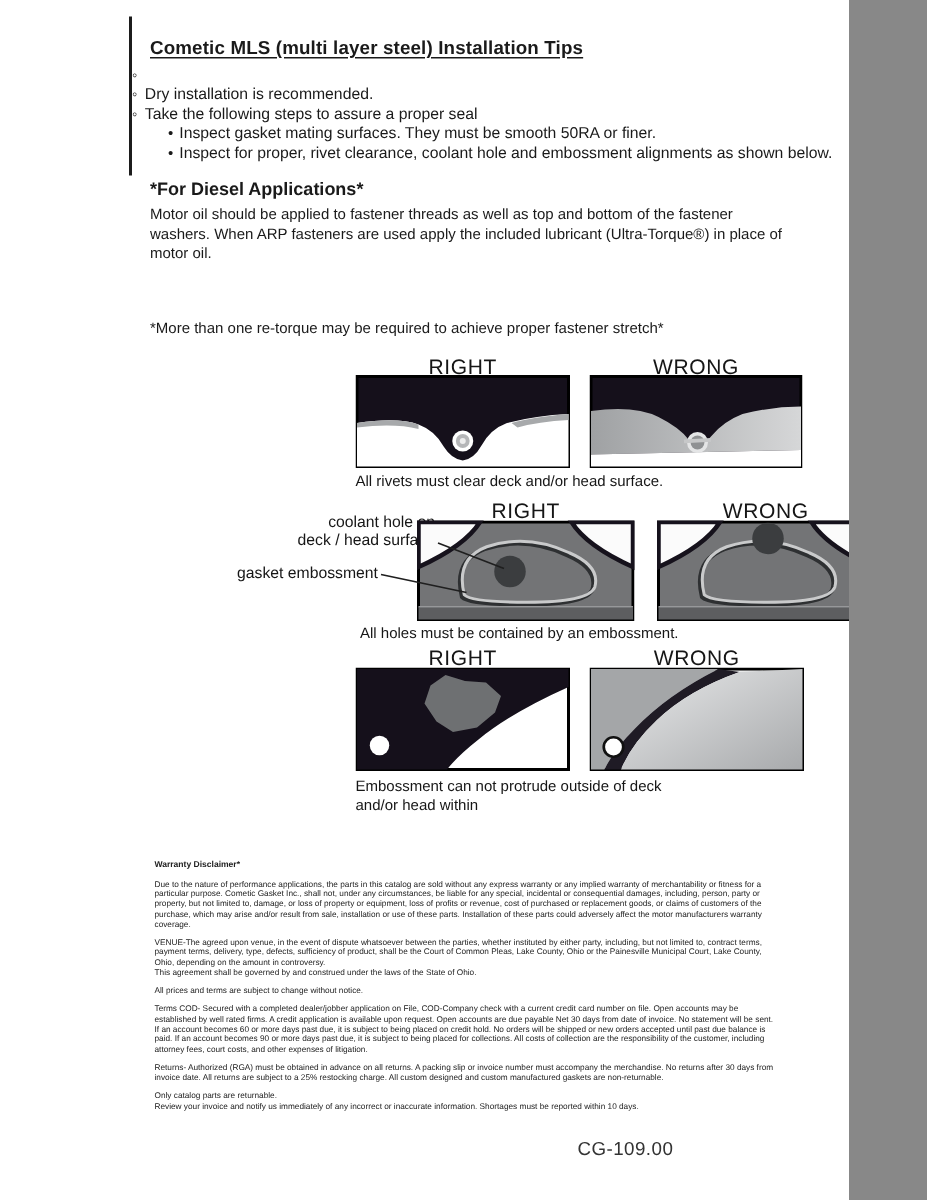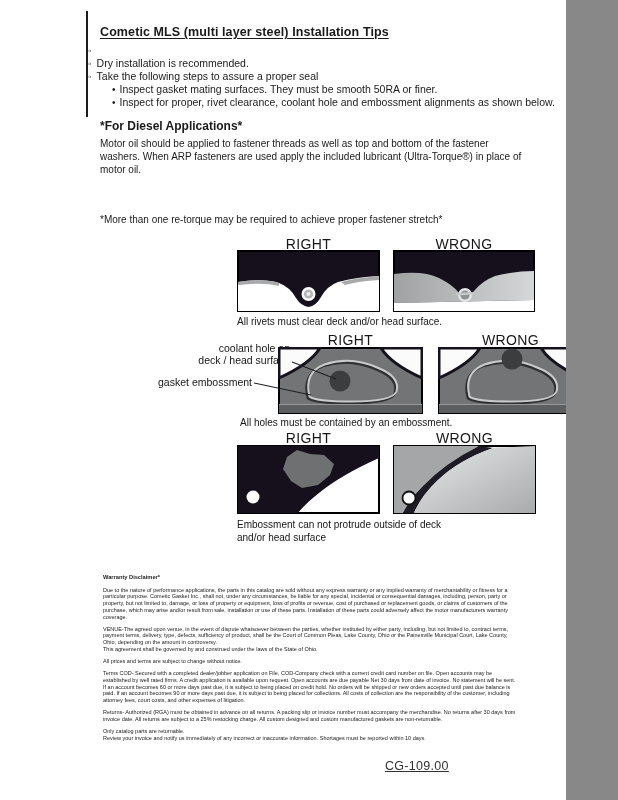--- a/index.html
+++ b/index.html
@@ -31,21 +31,21 @@
   .lbl-coolant { left:110px; top:343px; width:180px; }
   .lbl-emboss { left:110px; top:377px; width:142px; }
   .leader { left:110px; top:340px; pointer-events:none; }
   .hdr-3L { left:237px; top:430px; width:143px; } .hdr-3R { left:393px; top:430px; width:143px; }
   .box-3L { left:237px; top:445px; } .box-3R { left:393px; top:445px; }
   .cap3 { left:237px; top:519px; }
   .disc { left:103px; top:574px; width:414px; font-size:5.5px; line-height:6.7px; color:#222; }
   .disc .h { font-weight:bold; font-size:5.7px; margin:0 0 6px 0; }
   .disc p { margin:0 0 5.5px 0; }
   .disc p.tight { margin-bottom:0; }
-  .pagenum { left:385px; top:759px; font-size:12.5px; color:#333; letter-spacing:0.3px;text-decoration:underline; }
+  .pagenum { left:385px; top:759px; font-size:12.5px; color:#333; letter-spacing:0.3px; }
 </style>
 </head>
 <body>
 
 <div class="page">
 
   <div class="abs vline"></div>
 
   <div class="abs title">Cometic MLS (multi layer steel) Installation Tips</div>
 
@@ -162,21 +162,21 @@
     </defs>
     <rect x="1" y="1" width="141" height="67" fill="#eceded" stroke="#000" stroke-width="2"></rect>
     <path d="M1,1 L86,1 Q52,18 30,41 Q16,55 10,68 L1,68 Z" fill="#a4a6a8"></path>
     <path d="M86,1 Q52,18 30,41 Q16,55 10,68 L21,68 Q28,51 45,35 Q66,15 100,3 Z" fill="#1f1b25"></path>
     <path d="M100,3 L142,1 L142,68 L21,68 Q28,51 45,35 Q66,15 100,3 Z" fill="url(#g-band)"></path>
     <circle cx="16" cy="53" r="6.5" fill="#ffffff" stroke="#111" stroke-width="1.8"></circle>
   </svg>
 
   <div class="abs cap cap3">
     <div>Embossment can not protrude outside of deck</div>
-    <div>and/or head surface</div>
+    <div>and/or head within</div>
   </div>
 
   <div class="abs disc">
     <p class="h">Warranty Disclaimer*</p>
     <p>Due to the nature of performance applications, the parts in this catalog are sold without any express warranty or any implied warranty of merchantability or fitness for a particular purpose.  Cometic Gasket Inc., shall not, under any circumstances, be liable for any special, incidental or consequential damages, including, person, party or property, but not limited to, damage, or loss of property or equipment, loss of profits or revenue, cost of purchased or replacement goods, or claims of customers of the purchase, which may arise and/or result from sale, installation or use of these parts.  Installation of these parts could adversely affect the motor manufacturers warranty coverage.</p>
     <p class="tight">VENUE-The agreed upon venue, in the event of dispute whatsoever between the parties, whether instituted by either party, including, but not limited to, contract terms, payment terms, delivery, type, defects, sufficiency of product, shall be the Court of Common Pleas, Lake County, Ohio or the Painesville Municipal Court, Lake County, Ohio, depending on the amount in controversy.</p>
     <p>This agreement shall be governed by and construed under the laws of the State of Ohio.</p>
     <p>All prices and terms are subject to change without notice.</p>
     <p>Terms COD- Secured with a completed dealer/jobber application on File, COD-Company check with a current credit card number on file.  Open accounts may be established by well rated firms.  A credit application is available upon request.  Open accounts are due payable Net 30 days from date of invoice.  No statement will be sent.  If an account becomes 60 or more days past due, it is subject to being placed on credit hold.  No orders will be shipped or new orders accepted until past due balance is paid.  If an account becomes 90 or more days past due, it is subject to being placed for collections.  All costs of collection are the responsibility of the customer, including attorney fees, court costs, and other expenses of litigation.</p>
     <p>Returns- Authorized (RGA) must be obtained in advance on all returns.  A packing slip or invoice number must accompany the merchandise.  No returns after 30 days from invoice date.  All returns are subject to a 25% restocking charge.  All custom designed and custom manufactured gaskets are non-returnable.</p>

